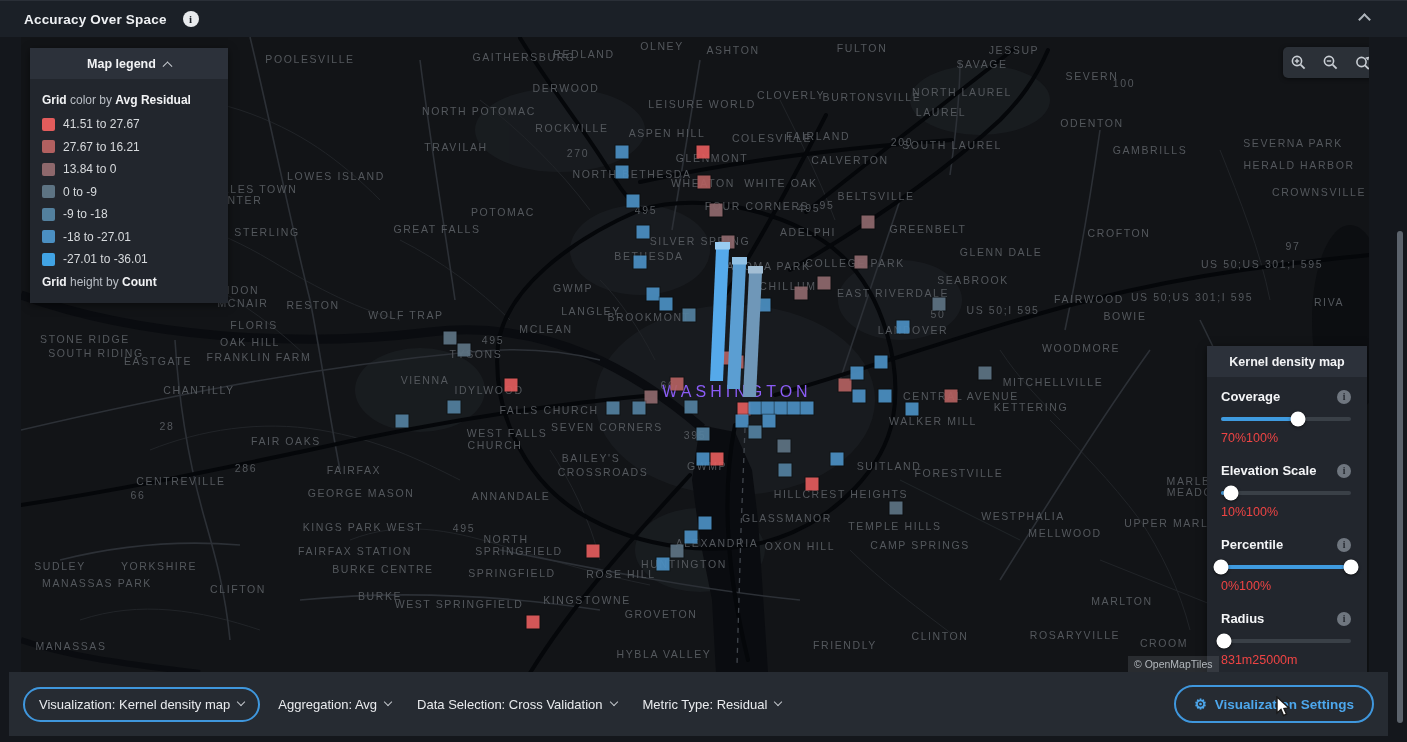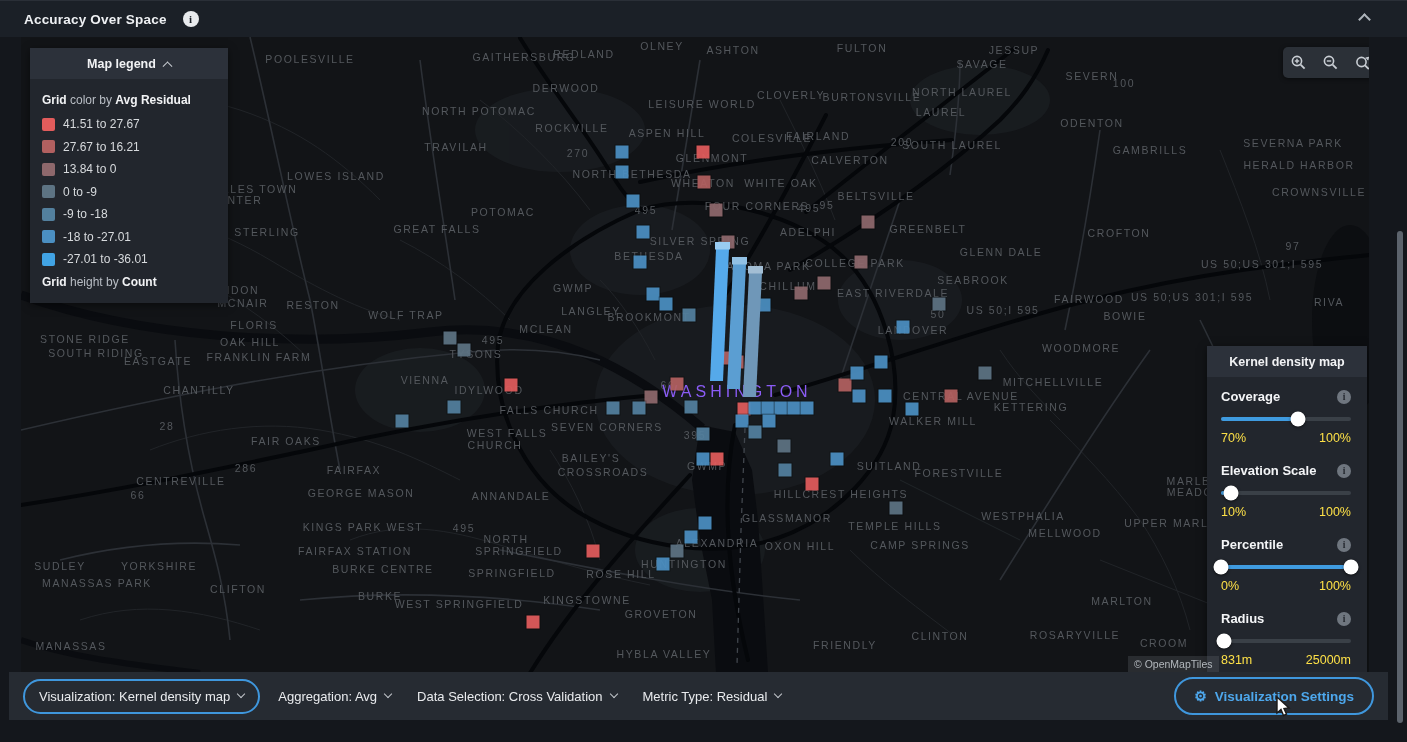--- a/index.html
+++ b/index.html
@@ -60,24 +60,24 @@
   .slider-label-row { display:flex; align-items:center; justify-content:space-between; }
   .slider-label { color:#f4f5f7; font-size:13px; font-weight:bold; }
   .info-sm { width:14px; height:14px; border-radius:50%; background:#6f767f; color:#22262d;
     display:flex; align-items:center; justify-content:center; font-size:9.5px; font-weight:bold; cursor:pointer; }
   .info-sm::before { content:"i"; font-family:"Liberation Serif", serif; }
   .track-wrap { position:relative; height:16px; margin-top:7px; cursor:pointer; }
   .track { position:absolute; left:0; right:0; top:6px; height:4px; border-radius:2px; background:#3a4047; }
   .track-fill { position:absolute; top:6px; height:4px; border-radius:2px; background:#3f9be0; }
   .handle { position:absolute; top:8px; width:15px; height:15px; border-radius:50%; background:#ffffff;
     transform:translate(-50%,-50%); box-shadow:0 1px 3px rgba(0,0,0,.6); cursor:grab; }
-  .minmax { display:flex; justify-content:space-between; color:#fde047; font-size:12.5px; margin-top:4px; }
-
-  
-  .bottom-bar { position:absolute; left:9px; top:672px; width:1379px; height:48px;
+  .minmax { display:flex; color:#ef4444; font-size:12.5px; margin-top:4px; }
+
+  
+  .bottom-bar { position:absolute; left:9px; top:672px; width:1379px; height:64px;
     background:#262b32; display:flex; align-items:center; padding:0 14px; }
   .dd { display:flex; align-items:center; color:#e9ebee; font-size:13px; margin-right:26px;
     cursor:pointer; white-space:nowrap; }
   .dd .chev { border-color:#c2c6cb; width:6px; height:6px; }
   .dd.ring { border:2px solid #3f97dd; border-radius:18px; padding:8px 14px; margin-right:18px; }
   .settings-btn { margin-left:auto; display:flex; align-items:center; border:2px solid #3f97dd;
     border-radius:20px; padding:9px 18px; color:#4da7ec; font-size:13.5px; font-weight:bold;
     background:transparent; cursor:pointer; }
   .gear { margin-right:8px; font-size:14px; }
   .gear::before { content:"\2699"; }

